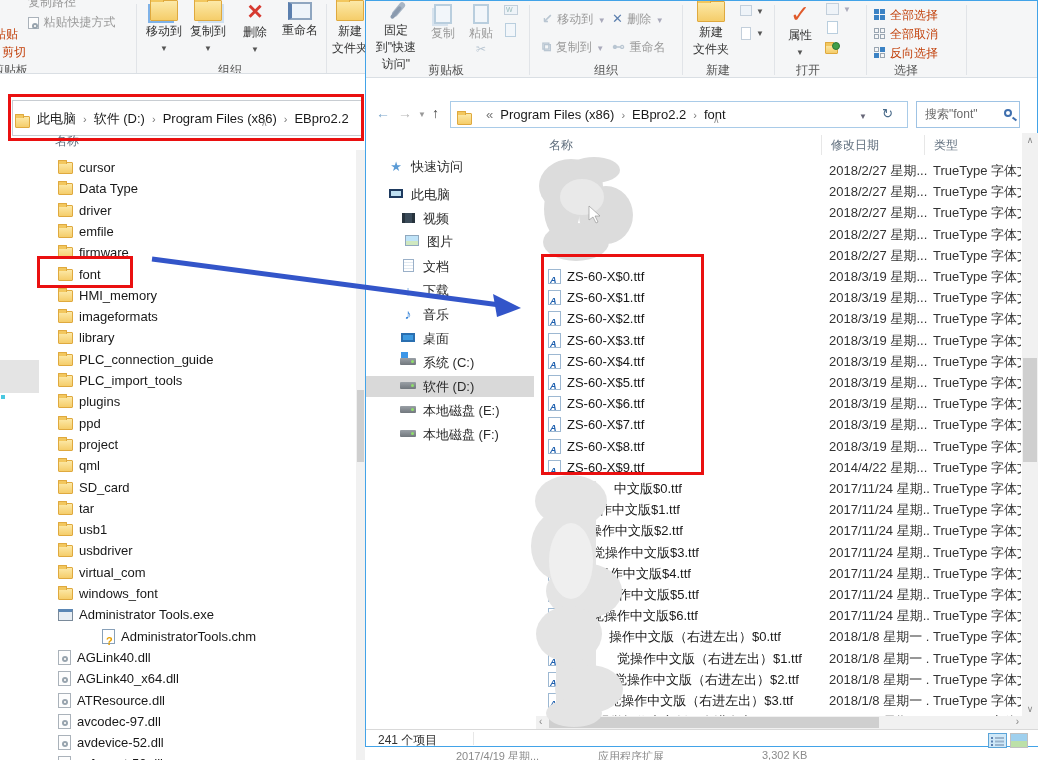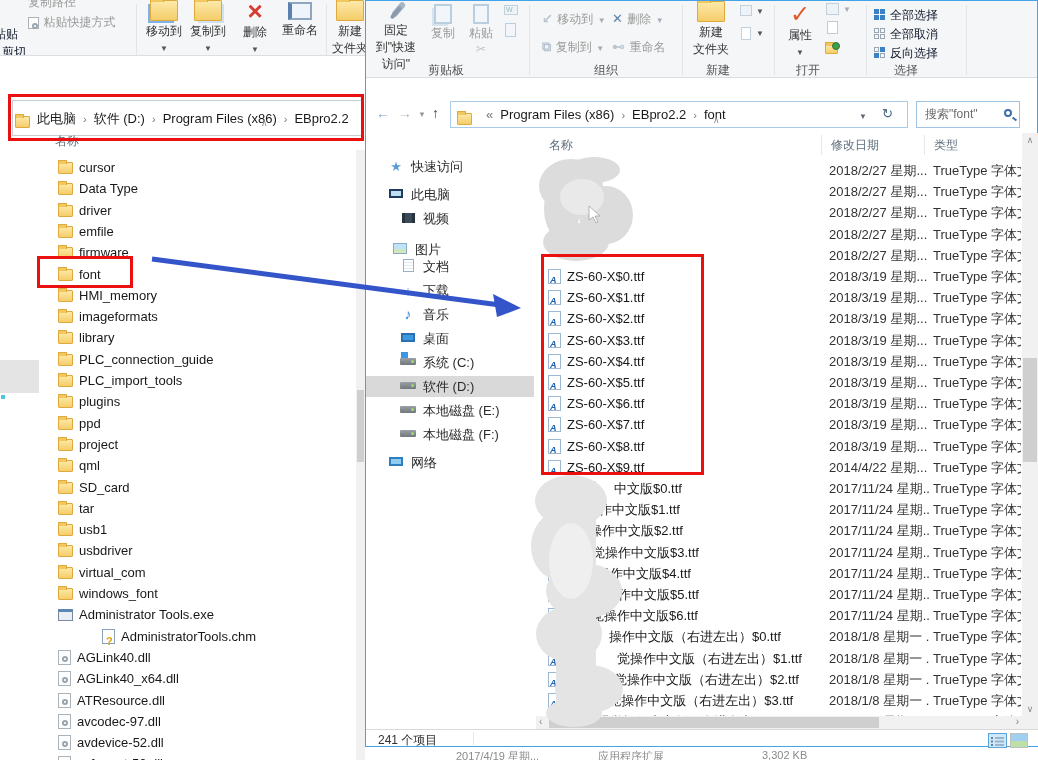--- a/index.html
+++ b/index.html
@@ -3,23 +3,23 @@
 <meta charset="utf-8">
 <style>
   * { margin:0; padding:0; box-sizing:border-box; }
   html,body { width:1038px; height:760px; overflow:hidden; }
   body { font-family:"Liberation Sans","DejaVu Sans",sans-serif; background:#fff; position:relative; color:#222; }
   .abs { position:absolute; }
 
   
   #lwin { position:absolute; left:0; top:0; width:366px; height:760px; background:#fff; }
   #lwin-strip { position:absolute; left:366px; top:747px; width:672px; height:13px; background:#fff; overflow:hidden; }
-  .ribbon { position:absolute; left:0; top:0; width:100%; height:56px; background:#f5f6f7; border-bottom:1px solid #dadfe4; overflow:hidden; }
+  .ribbon { position:absolute; left:0; top:0; width:100%; height:74px; background:#f5f6f7; border-bottom:1px solid #dadfe4; overflow:hidden; }
   .rlabel { position:absolute; font-size:12px; color:#555; }
-  .rtxt  { font-size:12px; color:#0f172a; }
+  .rtxt  { font-size:12px; color:#c2410c; }
   .rtxt.dis { color:#9a9a9a; }
   .vsep { position:absolute; width:1px; background:#e1e4e8; top:4px; height:70px; }
   .caret { font-size:8px; color:#555; }
 
   .bigbtn { position:absolute; text-align:center; font-size:12px; color:#333; }
   .bigbtn .ic { display:block; margin:0 auto 2px; }
 
   
   .folder { display:inline-block; width:15px; height:12px; background:linear-gradient(#fce9a8,#f5cd6a); border:1px solid #dfa93e; border-radius:1px; position:relative; vertical-align:middle; }
   .folder::before { content:""; position:absolute; top:-3px; left:-1px; width:7px; height:3px; background:#f2c75e; border:1px solid #dfa93e; border-bottom:none; border-radius:1px 1px 0 0; }
@@ -265,30 +265,29 @@
   <span class="hdr" style="left:183px;top:136px;">名称</span>
   <span class="hdr" style="left:465px;top:136px;">修改日期</span>
   <span class="hdr" style="left:568px;top:136px;">类型</span>
   <div class="colsep" style="left:455px;top:134px;height:20px;"></div>
   <div class="colsep" style="left:558px;top:134px;height:20px;"></div>
 
   <div id="sideList" style="position:absolute;left:0;top:128px;width:170px;height:588px;overflow:hidden;">
       <div class="srow" style="top: 27px; left: 0px; width: 168px; padding-left: 22px;"><span class="si i-star">★</span><span>快速访问</span></div>
       <div class="srow" style="top: 55px; left: 0px; width: 168px; padding-left: 22px;"><span class="si"><span class="i-mon"></span></span><span>此电脑</span></div>
       <div class="srow" style="top: 79px; left: 0px; width: 168px; padding-left: 34px;"><span class="si"><span class="i-film"></span></span><span>视频</span></div>
-      <div class="srow" style="top: 110px; left: 0px; width: 168px; padding-left: 26px;"><span class="si"><span class="i-pic"></span></span><span>图片</span></div>
+      <div class="srow" style="top: 102px; left: 0px; width: 168px; padding-left: 38px;"><span class="si"><span class="i-pic"></span></span><span>图片</span></div>
       <div class="srow" style="top: 127px; left: 0px; width: 168px; padding-left: 34px;"><span class="si"><span class="i-doc"></span></span><span>文档</span></div>
       <div class="srow" style="top: 151px; left: 0px; width: 168px; padding-left: 34px;"><span class="si i-down">↓</span><span>下载</span></div>
       <div class="srow" style="top: 175px; left: 0px; width: 168px; padding-left: 34px;"><span class="si i-note">♪</span><span>音乐</span></div>
       <div class="srow" style="top: 199px; left: 0px; width: 168px; padding-left: 34px;"><span class="si"><span class="i-desk"></span></span><span>桌面</span></div>
       <div class="srow" style="top: 223px; left: 0px; width: 168px; padding-left: 34px;"><span class="si"><span class="i-drive sys"></span></span><span>系统 (C:)</span></div>
       <div class="srow sel" style="top: 247px; left: 0px; width: 168px; padding-left: 34px;"><span class="si"><span class="i-drive"></span></span><span>软件 (D:)</span></div>
       <div class="srow" style="top: 271px; left: 0px; width: 168px; padding-left: 34px;"><span class="si"><span class="i-drive"></span></span><span>本地磁盘 (E:)</span></div>
       <div class="srow" style="top: 295px; left: 0px; width: 168px; padding-left: 34px;"><span class="si"><span class="i-drive"></span></span><span>本地磁盘 (F:)</span></div>
-      <div class="srow" style="top: 323px; left: 0px; width: 168px; padding-left: 22px;"><span class="si"><span class="i-net"></span></span><span>网络</span></div>
     </div>
 
   <div id="rightList" style="position:absolute;left:170px;top:128px;width:486px;height:587px;overflow:hidden;">
       <div class="row" style="top: 31px; left: 0px; width: 486px;"><span class="ttfic" style="margin-left: 12px; visibility: hidden;"></span><span class="nm" style="padding-left: 0px;"></span><span style="position: absolute; left: 293px; width: 100px; overflow: hidden; color: rgb(51, 51, 51);">2018/2/27 星期...</span><span style="position: absolute; left: 397px; width: 88px; overflow: hidden; color: rgb(51, 51, 51);">TrueType 字体文件</span></div>
       <div class="row" style="top: 52.2px; left: 0px; width: 486px;"><span class="ttfic" style="margin-left: 12px; visibility: hidden;"></span><span class="nm" style="padding-left: 0px;"></span><span style="position: absolute; left: 293px; width: 100px; overflow: hidden; color: rgb(51, 51, 51);">2018/2/27 星期...</span><span style="position: absolute; left: 397px; width: 88px; overflow: hidden; color: rgb(51, 51, 51);">TrueType 字体文件</span></div>
       <div class="row" style="top: 73.4px; left: 0px; width: 486px;"><span class="ttfic" style="margin-left: 12px; visibility: hidden;"></span><span class="nm" style="padding-left: 0px;"></span><span style="position: absolute; left: 293px; width: 100px; overflow: hidden; color: rgb(51, 51, 51);">2018/2/27 星期...</span><span style="position: absolute; left: 397px; width: 88px; overflow: hidden; color: rgb(51, 51, 51);">TrueType 字体文件</span></div>
       <div class="row" style="top: 94.6px; left: 0px; width: 486px;"><span class="ttfic" style="margin-left: 12px; visibility: hidden;"></span><span class="nm" style="padding-left: 0px;"></span><span style="position: absolute; left: 293px; width: 100px; overflow: hidden; color: rgb(51, 51, 51);">2018/2/27 星期...</span><span style="position: absolute; left: 397px; width: 88px; overflow: hidden; color: rgb(51, 51, 51);">TrueType 字体文件</span></div>
       <div class="row" style="top: 115.8px; left: 0px; width: 486px;"><span class="ttfic" style="margin-left: 12px; visibility: hidden;"></span><span class="nm" style="padding-left: 0px;"></span><span style="position: absolute; left: 293px; width: 100px; overflow: hidden; color: rgb(51, 51, 51);">2018/2/27 星期...</span><span style="position: absolute; left: 397px; width: 88px; overflow: hidden; color: rgb(51, 51, 51);">TrueType 字体文件</span></div>
       <div class="row" style="top: 137px; left: 0px; width: 486px;"><span class="ttfic" style="margin-left: 12px;"></span><span class="nm" style="padding-left: 0px;">ZS-60-X$0.ttf</span><span style="position: absolute; left: 293px; width: 100px; overflow: hidden; color: rgb(51, 51, 51);">2018/3/19 星期...</span><span style="position: absolute; left: 397px; width: 88px; overflow: hidden; color: rgb(51, 51, 51);">TrueType 字体文件</span></div>
       <div class="row" style="top: 158.2px; left: 0px; width: 486px;"><span class="ttfic" style="margin-left: 12px;"></span><span class="nm" style="padding-left: 0px;">ZS-60-X$1.ttf</span><span style="position: absolute; left: 293px; width: 100px; overflow: hidden; color: rgb(51, 51, 51);">2018/3/19 星期...</span><span style="position: absolute; left: 397px; width: 88px; overflow: hidden; color: rgb(51, 51, 51);">TrueType 字体文件</span></div>

